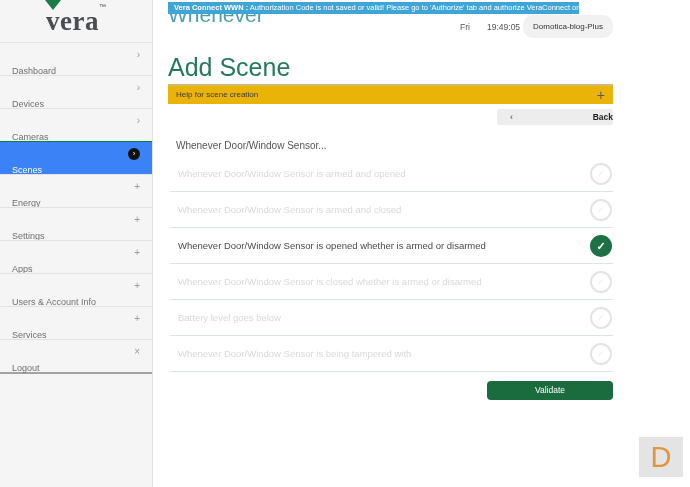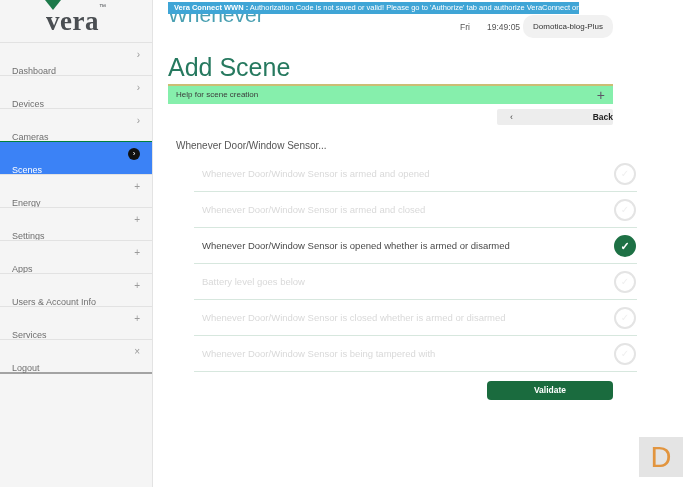--- a/index.html
+++ b/index.html
@@ -62,52 +62,52 @@
   .controller-btn {
     position:absolute; left:370px; top:15px; width:90px; height:23px;
     background:#f1f1f1; border-radius:10px; font-size:8px; color:#333;
     text-align:center; line-height:23px; cursor:pointer;
   }
 
   .page-title { position:absolute; left:15px; top:53px; font-size:25px; color:#26795f; font-weight:400; }
 
   .help-bar {
     position:absolute; left:15px; top:84px; width:445px; height:20px;
-    background:#86efac; border-top:2px solid #ccbd74; cursor:pointer;
+    background:#eab308; border-top:2px solid #ccbd74; cursor:pointer;
   }
   .help-label { position:absolute; left:8px; top:0; line-height:18px; font-size:8px; color:#3b3b3b; }
   .help-plus  { position:absolute; right:8px; top:0; line-height:18px; font-size:14px; color:#5d5566; font-weight:300; }
 
   .back-btn {
     position:absolute; left:344px; top:109px; width:116px; height:16px;
     background:#ededed; border-radius:2px; cursor:pointer;
   }
   .back-chevron { position:absolute; left:13px; top:0; line-height:16px; font-size:9px; color:#444; }
   .back-label   { position:absolute; left:0; width:100%; text-align:right; line-height:16px; font-size:8.5px; font-weight:bold; color:#222; }
 
   .list-header { position:absolute; left:23px; top:140px; font-size:10px; color:#555; }
 
-  .options { position:absolute; left:17px; top:156px; width:443px;margin-left:24px; }
+  .options { position:absolute; left:17px; top:156px; width:443px; }
   .option {
     position:relative; height:36px; border-bottom:1px solid #d7e7de; cursor:pointer;
   }
   .option-label { line-height:35px; padding-left:8px; font-size:9.5px; color:#d9d9d9; }
   .option.selected .option-label { color:#4a4a4a; }
   .radio {
     position:absolute; right:1px; top:7px; width:22px; height:22px;
     border-radius:50%; border:2px solid #e4e4e4; background:#fff;
     text-align:center; line-height:18px; font-size:10px; color:#efefef;
   }
   .option.selected .radio {
     background:#1e7145; border-color:#1e7145; color:#fff; font-size:11px; line-height:19px; font-weight:bold;
   }
 
   .validate-btn {
     position:absolute; left:334px; top:381px; width:126px; height:19px;
-    background:#1a6b3e; border-radius:4px; color:#fff; font-size:8.5px; font-weight:bold;
+    background:#1a6b3e; border-radius:4px; color:#fff; font-size:8.5px; font-weight:normal;
     text-align:center; line-height:19px; cursor:pointer; border:none;
   }
 
   .d-badge {
     position:absolute; left:486px; top:437px; width:44px; height:40px;
     background:#e4e4e4; text-align:center; line-height:40px;
     font-size:29px; color:#e2953f; cursor:pointer;
   }
 </style>
 </head>
@@ -196,25 +196,25 @@
     </div>
     <div class="option">
       <div class="option-label">Whenever Door/Window Sensor is armed and closed</div>
       <div class="radio">✓</div>
     </div>
     <div class="option selected">
       <div class="option-label">Whenever Door/Window Sensor is opened whether is armed or disarmed</div>
       <div class="radio">✓</div>
     </div>
     <div class="option">
+      <div class="option-label">Whenever Door/Window Sensor is closed whether is armed or disarmed</div>
+      <div class="radio">✓</div>
+    </div>
+    <div class="option">
       <div class="option-label">Battery level goes below</div>
-      <div class="radio">✓</div>
-    </div>
-    <div class="option">
-      <div class="option-label">Whenever Door/Window Sensor is closed whether is armed or disarmed</div>
       <div class="radio">✓</div>
     </div>
     <div class="option">
       <div class="option-label">Whenever Door/Window Sensor is being tampered with</div>
       <div class="radio">✓</div>
     </div>
   </div>
 
   <button class="validate-btn">Validate</button>
 

